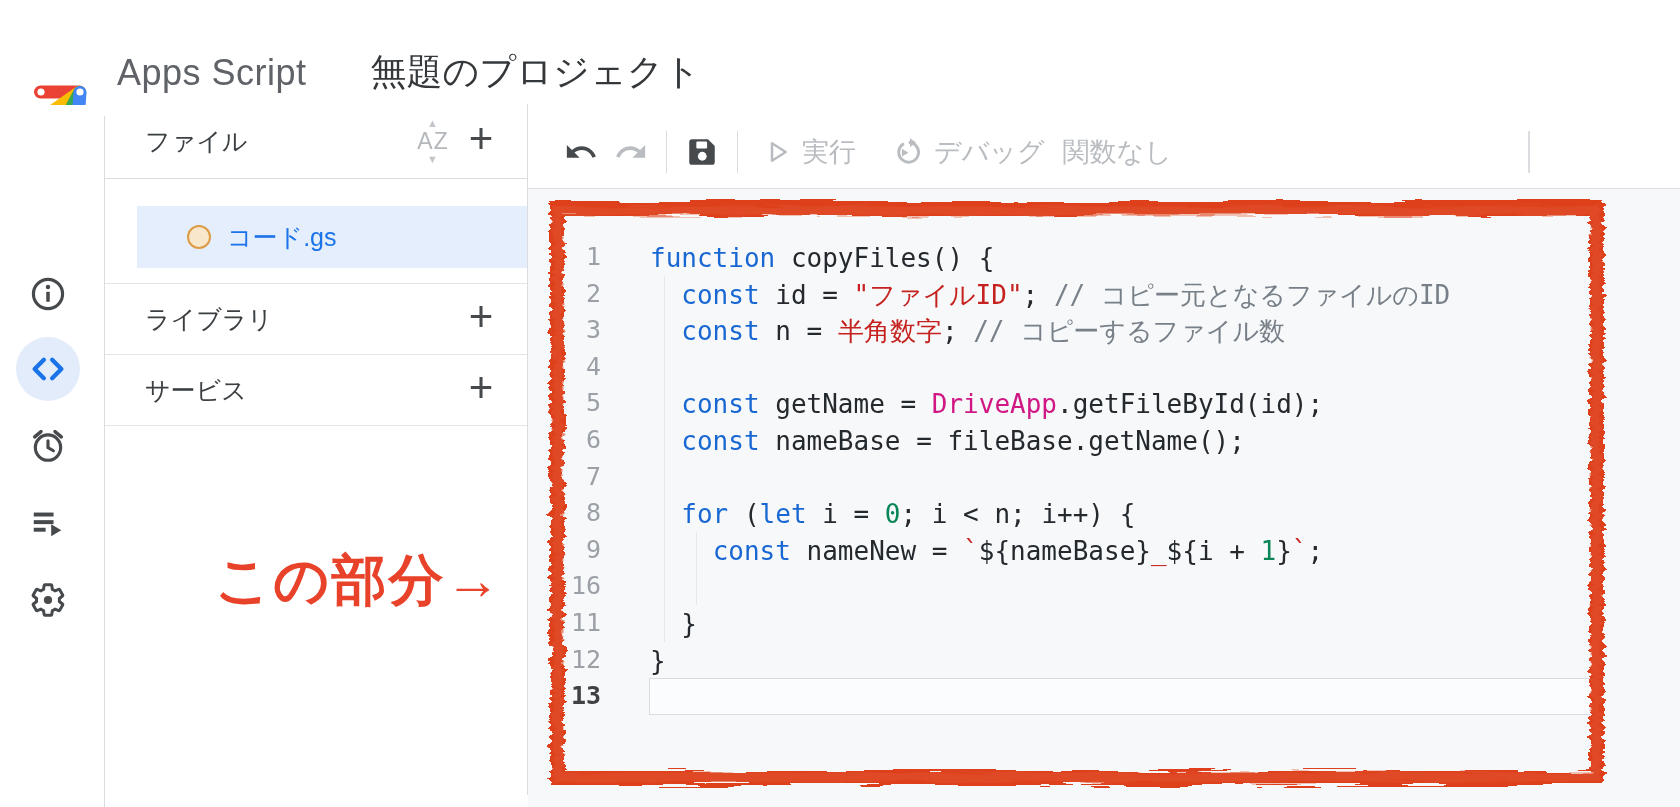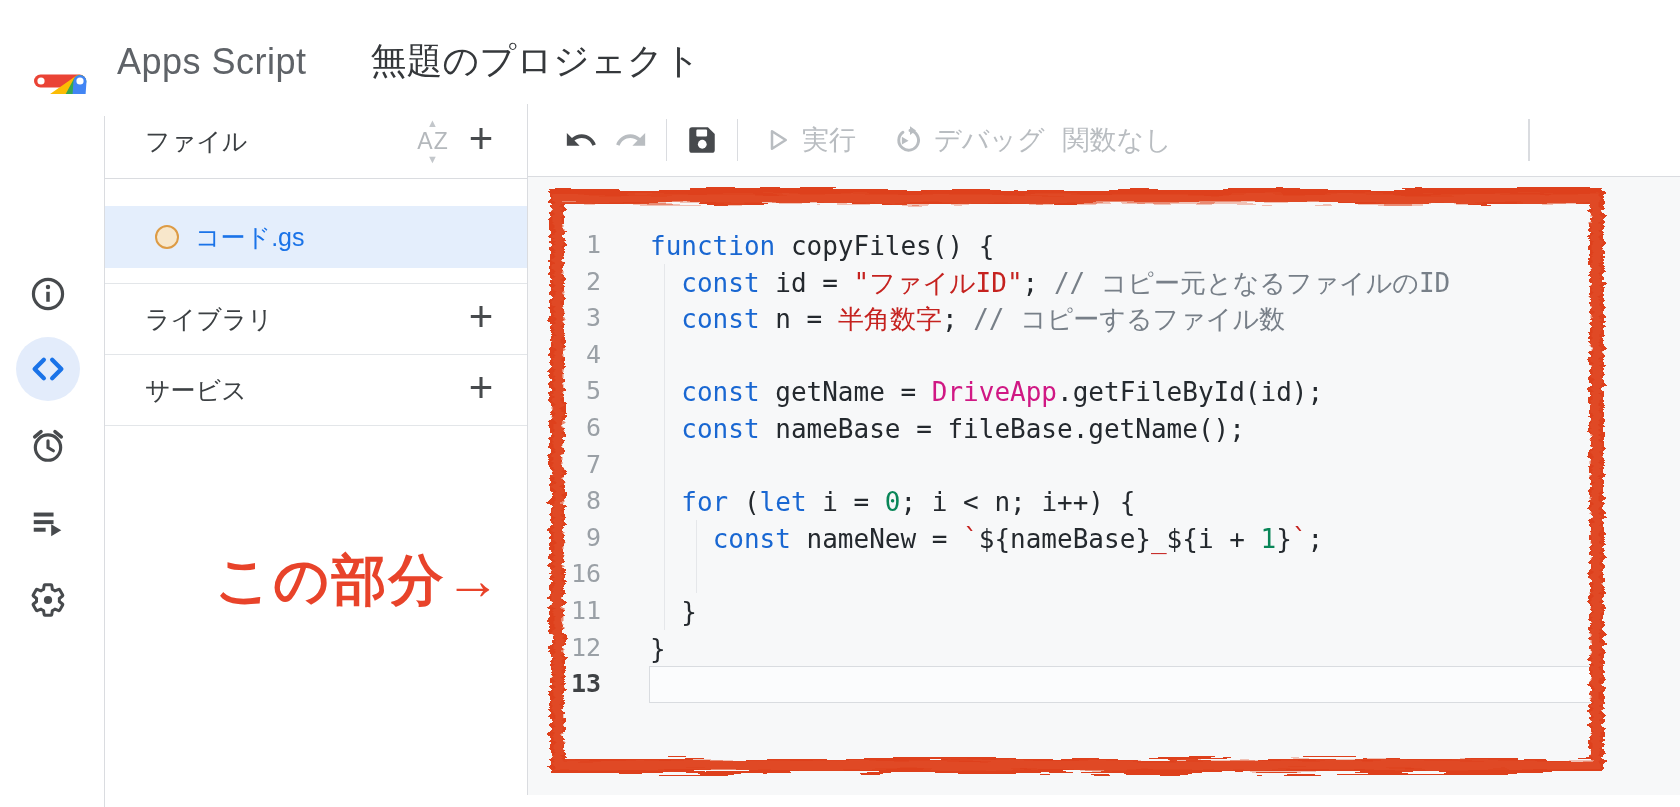--- a/index.html
+++ b/index.html
@@ -1,20 +1,20 @@
 <!DOCTYPE html>
 <html style="--syn-keyword: #1967d2; --syn-string: #c5221f; --syn-comment: #777f88; --syn-class: #d01884; --syn-number: #098658; --syn-plain: #24292e; --annot: #e8432a;"><head>
 <meta charset="utf-8">
 <style>
   html,body{margin:0;padding:0;}
   body{width:1680px;height:807px;position:relative;background:#fff;overflow:hidden;
        font-family:"Liberation Sans","DejaVu Sans",sans-serif;color:#3c4043;}
 
   
-  .header{position:absolute;left:0;top:4px;width:1680px;height:115px;background:#fff;
+  .header{position:absolute;left:0;top:15px;width:1680px;height:115px;background:#fff;
           border-bottom:1px solid #eceef0;display:flex;align-items:center;}
   .logo{margin-left:33px;flex:none;}
   .app-name{font-size:36px;color:#5f6368;margin-left:20px;letter-spacing:.5px;}
   .project-title{font-size:36px;color:#35383b;margin-left:64px;}
 
   
   .rail{position:absolute;left:0;top:116px;width:104px;height:691px;background:#fff;
         border-right:1px solid #dadce0;}
   .rail-btn{position:absolute;left:16px;width:64px;height:64px;border-radius:50%;
             display:flex;align-items:center;justify-content:center;}
@@ -27,31 +27,31 @@
   .fp-header{height:74px;border-bottom:1px solid #dadce0;display:flex;align-items:center;
              padding:0 24px 0 40px;}
   .fp-title{flex:1;font-size:25px;color:#3c4043;}
   .az{position:relative;width:52px;height:48px;color:#b4b8bc;font-size:23px;text-align:center;
       line-height:48px;letter-spacing:1px;}
   .az .tri{position:absolute;left:0;right:0;font-size:11px;line-height:10px;color:#c3c7cb;}
   .az .tri.up{top:1px;} .az .tri.down{bottom:1px;}
   .plus{width:44px;height:48px;font-size:42px;font-weight:300;color:#474a4d;text-align:center;
         line-height:44px;}
   .fp-files{padding:27px 0 15px;border-bottom:1px solid #e3e6e9;}
-  .file-row{height:62px;display:flex;align-items:center;padding-left:50px;background:#e4eefc;}
+  .file-row{height:62px;display:flex;align-items:center;padding-left:50px;background:#e4eefc;margin-left:32px;}
   .file-dot{width:20px;height:20px;border-radius:50%;border:2.5px solid #dd9b45;background:#f8e7cb;flex:none;}
   .file-name{margin-left:16px;font-size:25px;color:#1a73e8;}
   .fp-section{height:70px;border-bottom:1px solid #e3e6e9;display:flex;align-items:center;
               padding:0 24px 0 40px;}
   .fp-section .label{flex:1;font-size:25px;color:#3c4043;}
   .annotation{position:absolute;left:110px;top:440px;font-size:55px;font-weight:bold;
               color:var(--annot,#e8432a);letter-spacing:2px;white-space:nowrap;}
 
   
-  .editor-col{position:absolute;left:528px;top:104px;width:1152px;height:691px;background:#f7f8f9;}
+  .editor-col{position:absolute;left:528px;top:116px;width:1152px;height:691px;background:#f7f8f9;}
   .toolbar{position:absolute;left:0;top:0;width:1152px;height:73px;background:#fff;
            border-bottom:1px solid #dadce0;display:flex;align-items:center;padding-left:36px;
            box-sizing:border-box;}
   .tb-icon{display:flex;align-items:center;justify-content:center;flex:none;}
   .tb-divider{width:1px;height:42px;background:#dadce0;flex:none;}
   .tb-label{font-size:27px;white-space:nowrap;}
   .disabled{color:#b9bdc1;}
   .enabled-dark{color:#474a4d;}
   .tb-group{display:flex;align-items:center;flex:none;}
 

